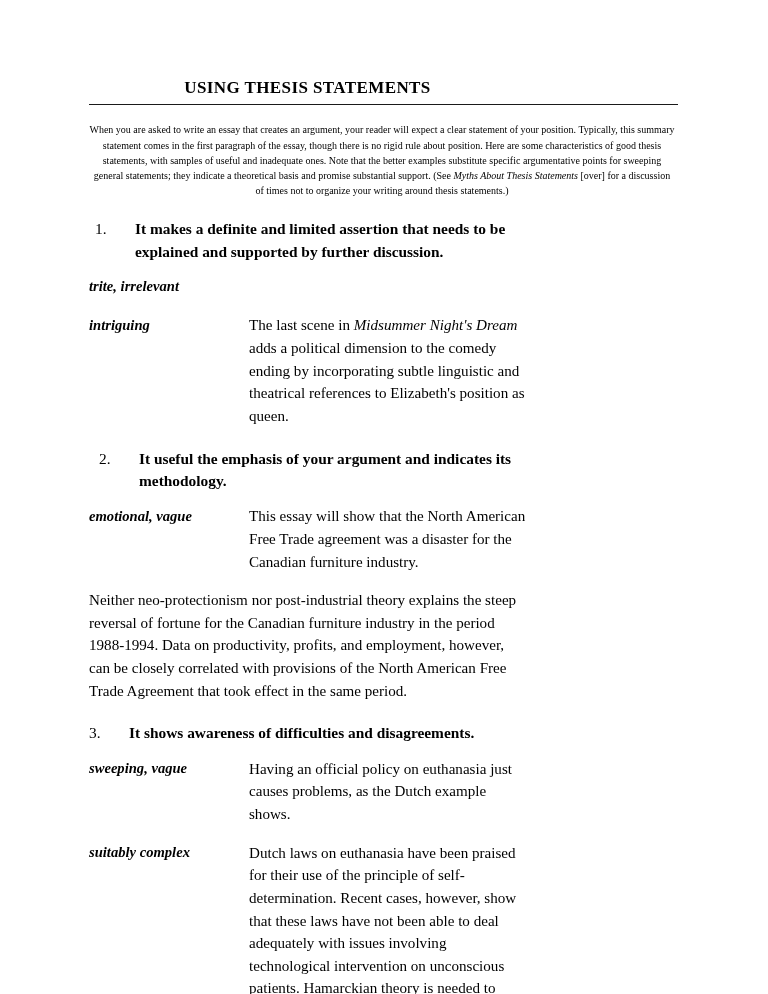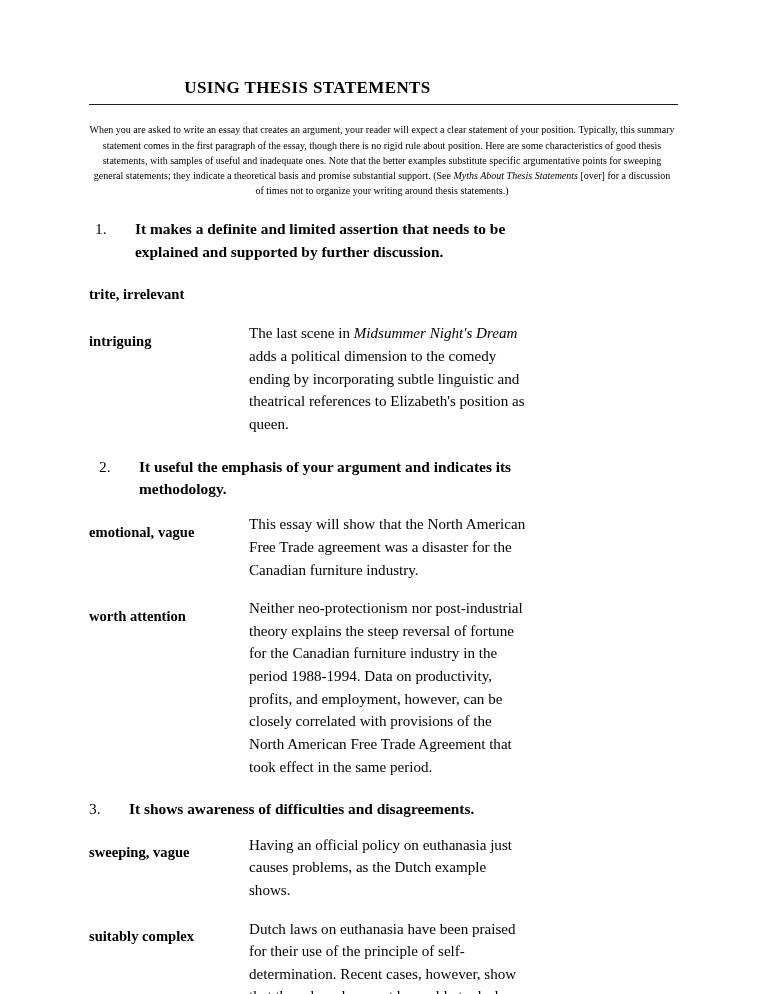--- a/index.html
+++ b/index.html
@@ -78,23 +78,23 @@
     margin-bottom: 16px;
   }
   .example-row:last-child {
     margin-bottom: 0;
   }
   .ex-label {
     flex: 0 0 160px;
     width: 160px;
     font-size: 14.6px;
     font-weight: bold;
+    font-style: italic;
     line-height: 1.5;
     padding-top: 0.5px;
-    margin-top: 8px;
   }
   .ex-text {
     flex: 1 1 auto;
     font-size: 15.1px;
     line-height: 1.5;
     max-width: 430px;
   }
   .ex-text em {
     font-style: italic;
   }
@@ -131,21 +131,20 @@
       <div class="section-heading sec-indent-2">
         <span class="num">2.</span>
         <span class="htext">It useful the emphasis of your argument and indicates its methodology.</span>
       </div>
       <div class="examples">
         <div class="example-row">
           <div class="ex-label">emotional, vague</div>
           <div class="ex-text"><span>This essay will show that the North American Free Trade agreement was a disaster for the Canadian furniture industry.</span></div>
         </div>
         <div class="example-row">
-          <div class="ex-label">worth attention</div>
           <div class="ex-text"><span>Neither neo-protectionism nor post-industrial theory explains the steep reversal of fortune for the Canadian furniture industry in the period 1988-1994. Data on productivity, profits, and employment, however, can be closely correlated with provisions of the North American Free Trade Agreement that took effect in the same period.</span></div>
         </div>
       </div>
     </div>
 
     <div class="section">
       <div class="section-heading sec-indent-3">
         <span class="num">3.</span>
         <span class="htext">It shows awareness of difficulties and disagreements.</span>
       </div>

